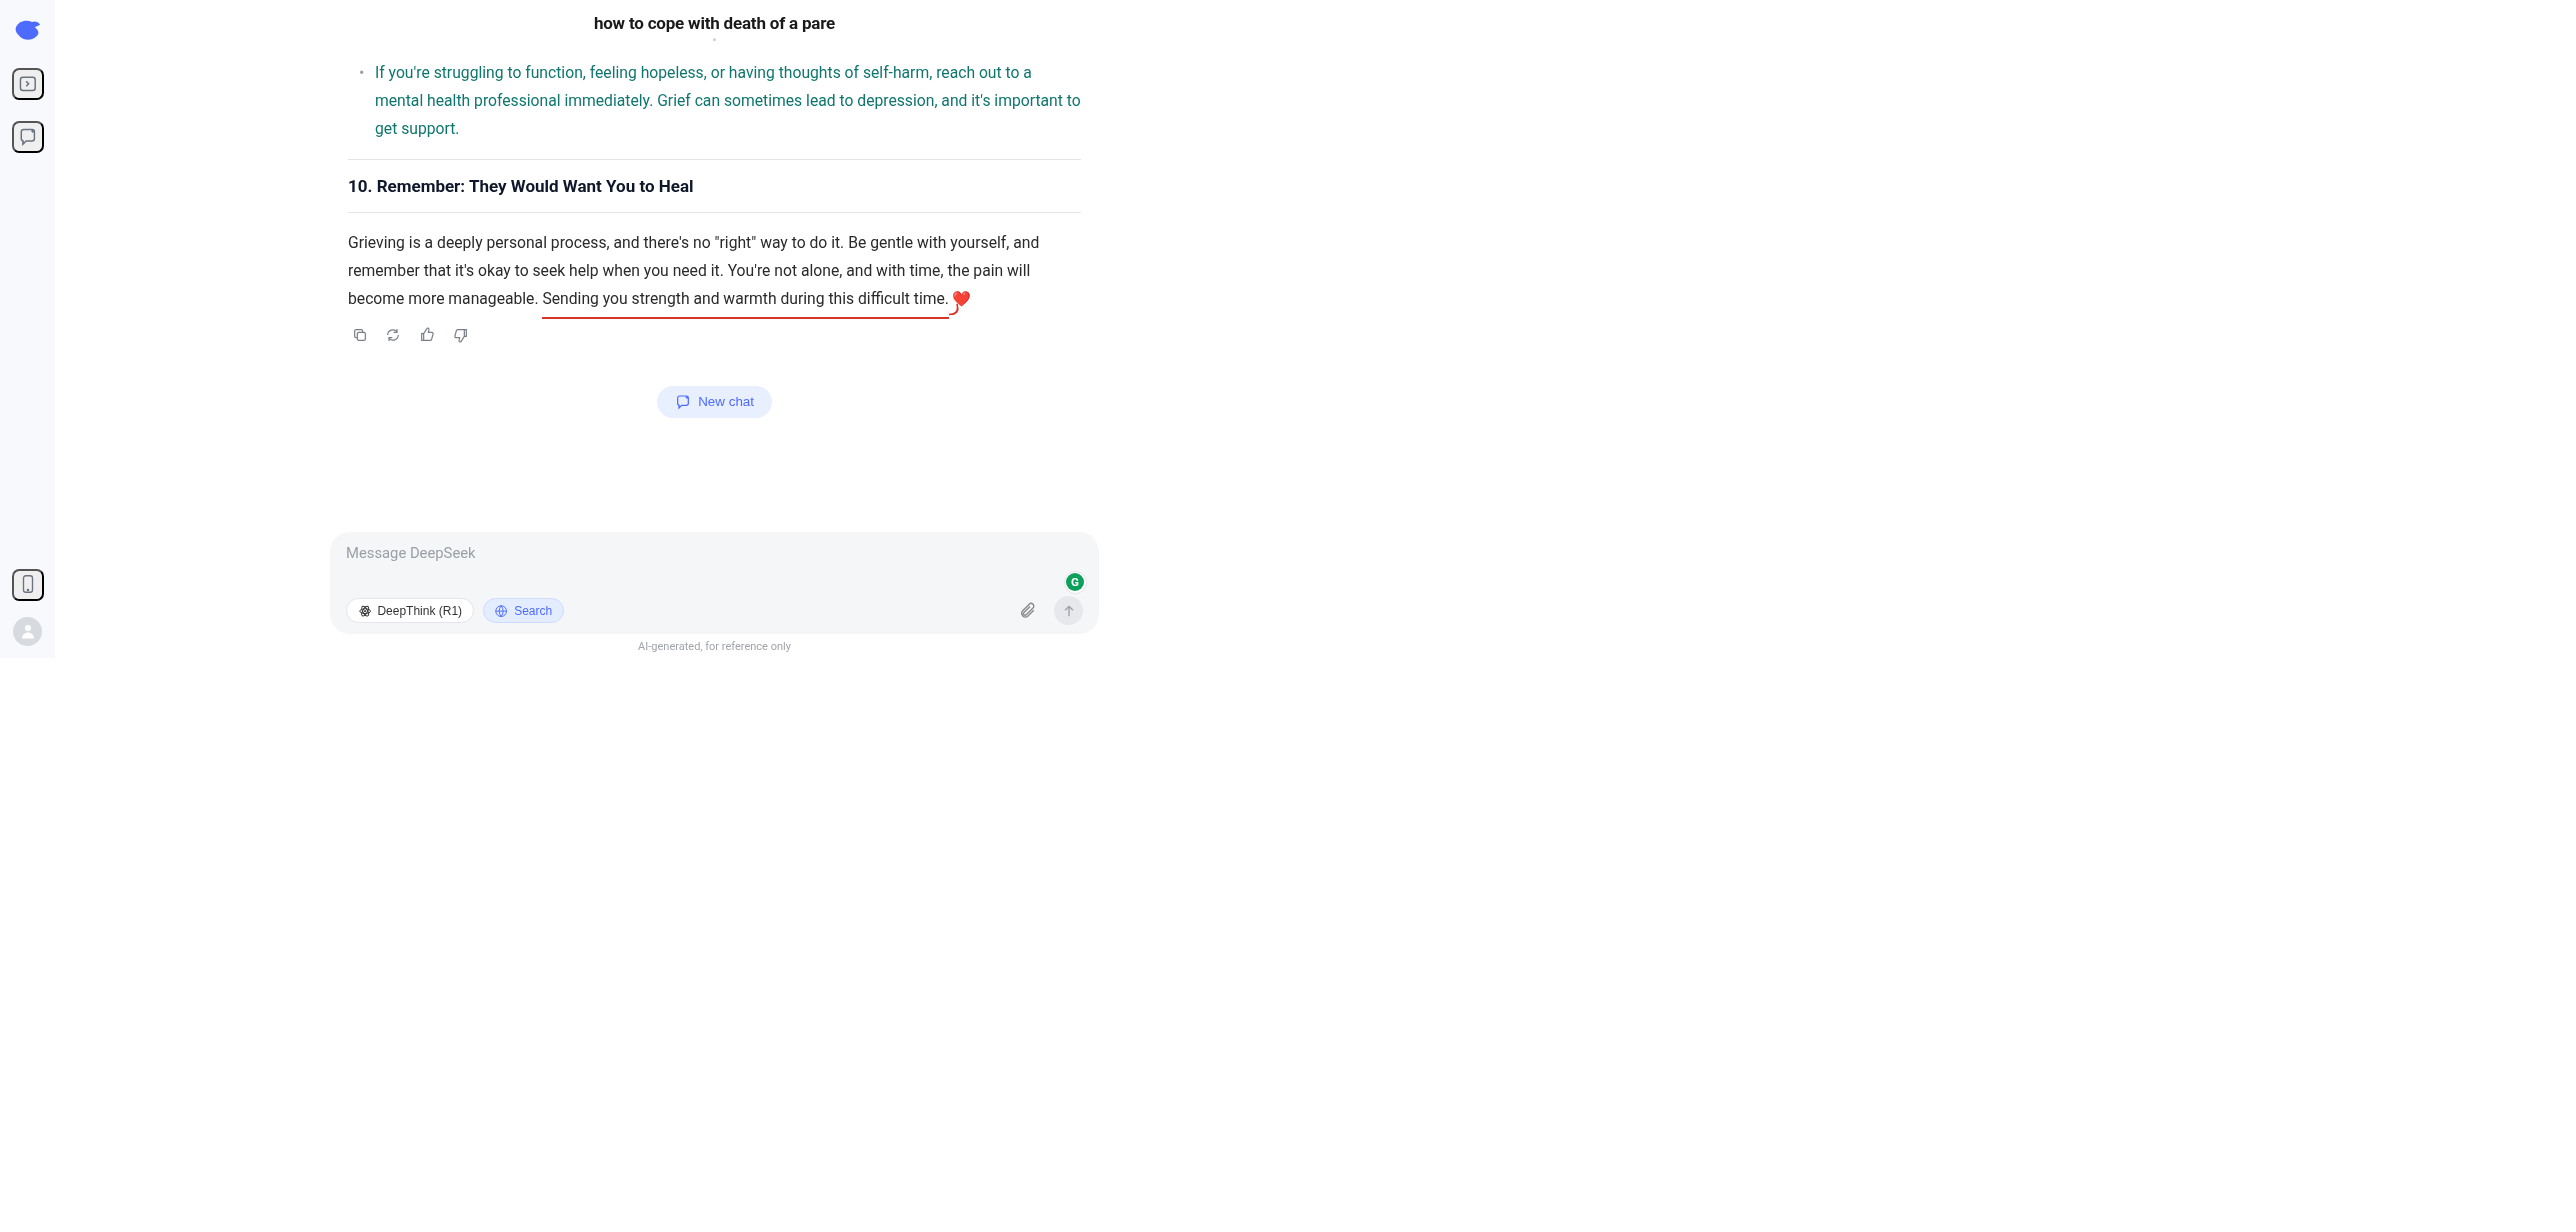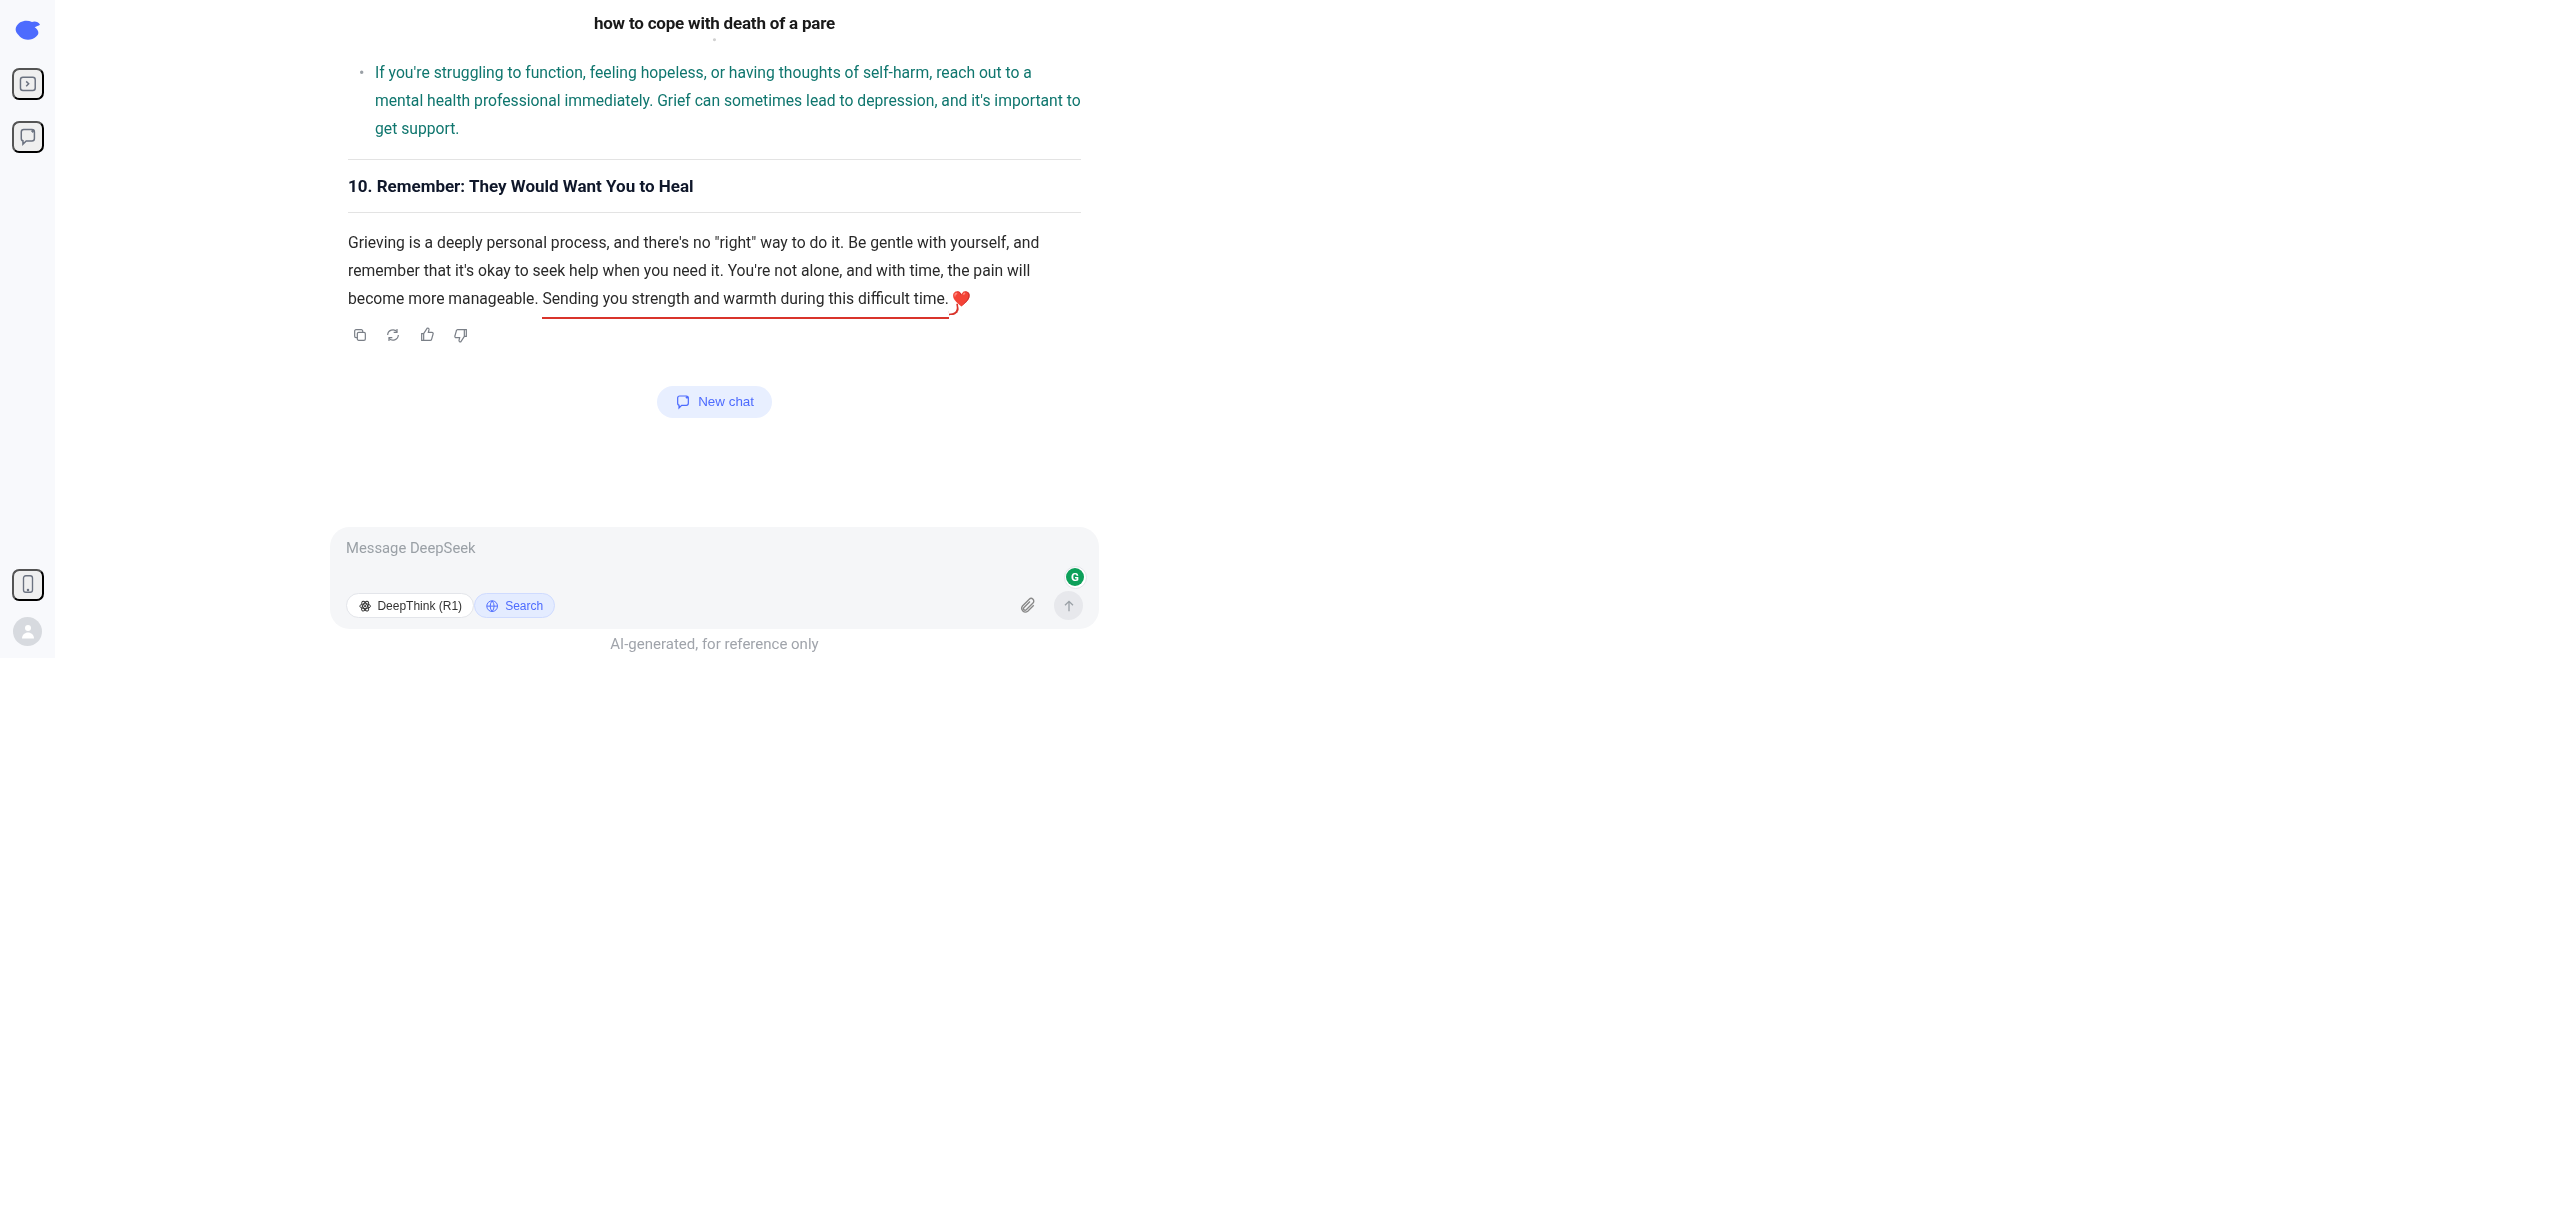--- a/index.html
+++ b/index.html
@@ -69,38 +69,38 @@
     .input-box {
       width: 769px; max-width:100%; background:#f5f6f8; border-radius: 19.7px; padding: 12.5px 16px 9px;
       position: relative; min-height: 98px; display:flex; flex-direction:column;
     }
     .input-text {
       width:100%; border:none; background:transparent; resize:none; outline:none;
       font-size: 14.8px; color:#333; font-family:inherit; min-height: 36px;
     }
     .input-text::placeholder { color:#9aa0a6; }
     .input-bottom-row { display:flex; align-items:center; justify-content:space-between; margin-top: 16px; }
-    .input-chips { display:flex; }
+    .input-chips { display:flex; gap:9px; }
     .chip {
       display:flex; align-items:center; gap:5.4px; border-radius: 14.3px; padding: 4.5px 10.7px;
       font-size: 12px; cursor:pointer; background:#fff; border:0.9px solid #e3e5ea; color:#333;
     }
     .chip.active { background:#e4ecff; border-color:#cfdbff; color:#4d6bfe; }
     .input-right-icons { display:flex; align-items:center; gap:12.5px; }
     .icon-btn-round { width:29px; height:29px; border-radius:50%; display:flex; align-items:center; justify-content:center; cursor:pointer; background:transparent; border:none; color:#888; }
     .send-btn { background:#e7e8ec; }
     .grammarly-badge {
       position:absolute; right:12.5px; top:39px; width:23px; height:23px; border-radius:50%;
       background:#fff; border:0.9px solid #e3e5ea; display:flex; align-items:center; justify-content:center;
     }
     .grammarly-badge-inner {
       width:18px; height:18px; border-radius:50%; background:#0da05a; color:#fff;
       display:flex; align-items:center; justify-content:center; font-weight:700; font-size:11.6px;
     }
-    .disclaimer { text-align:center; font-size:15px; color:#a0a4ab; margin-top: 5.4px; }
+    .disclaimer { text-align:center; font-size:11px; color:#a0a4ab; margin-top: 5.4px; }
     
     .underline-wrap { position: relative; display:inline; }
     .underline-tail {
       position:absolute; right:-5.4px; bottom:-6.3px; width:10.7px; height:10.7px; border-bottom:2.2px solid #d9342b;
       border-right:2.2px solid #d9342b; border-bottom-right-radius: 7.2px; transform: rotate(-8deg);
     }
   </style>
 </head>
 <body>
 

